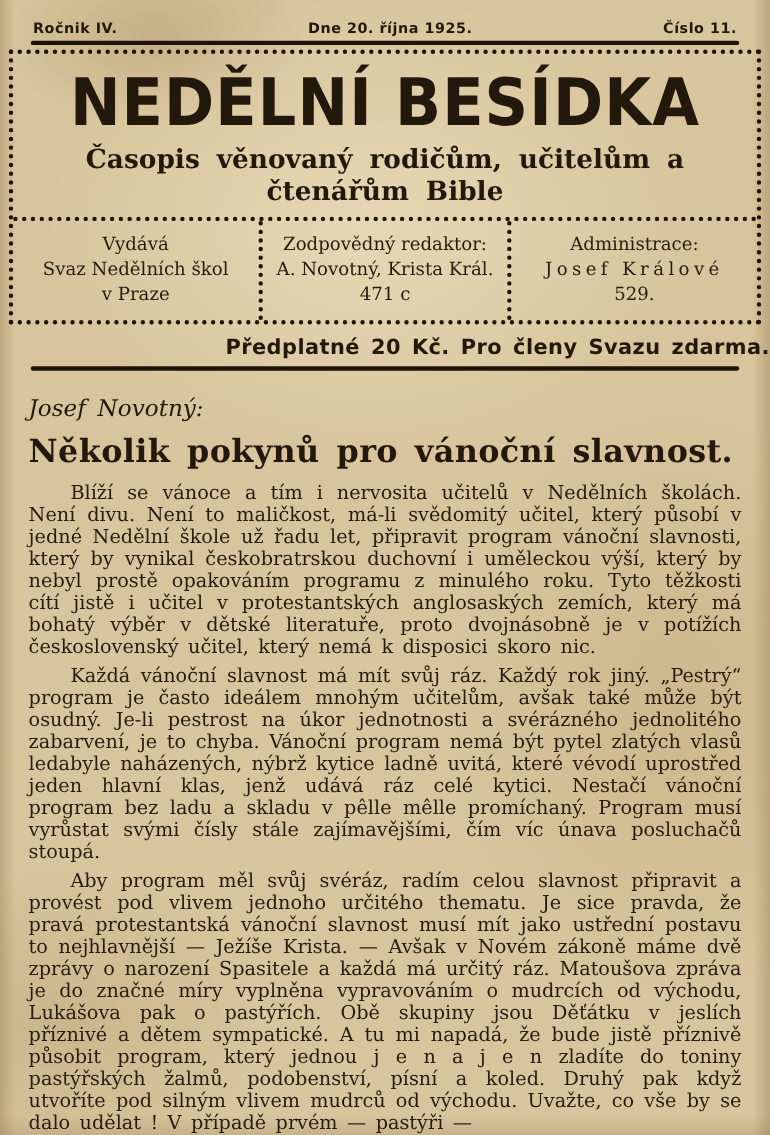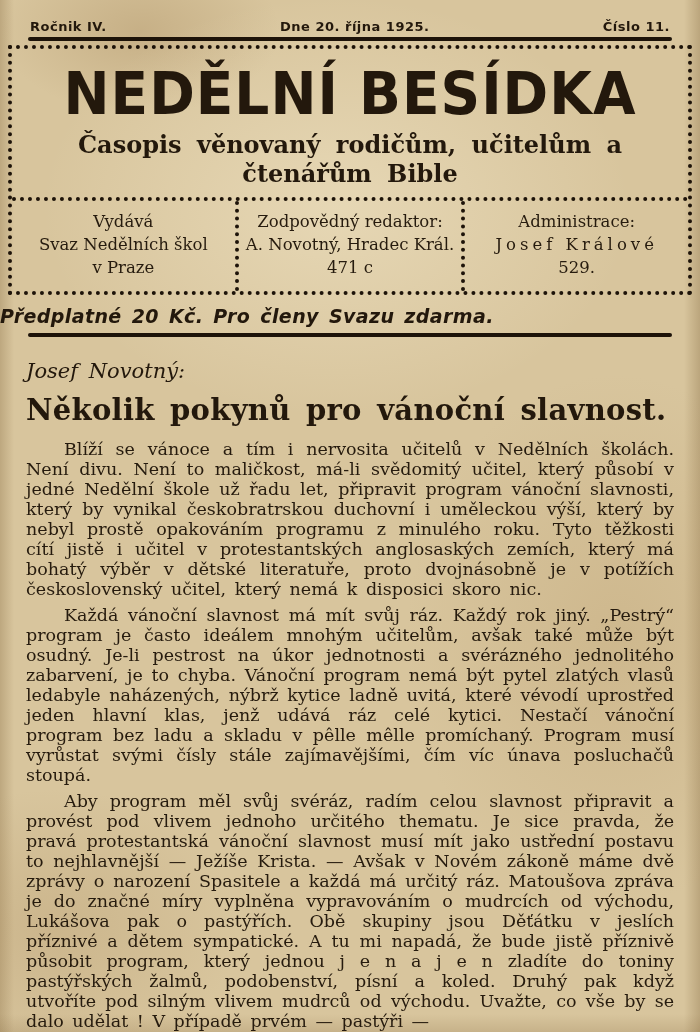--- a/index.html
+++ b/index.html
@@ -59,25 +59,24 @@
     display:flex;align-items:flex-start;
     font-weight:normal;font-size:16.5px;line-height:23px;
     text-align:center;
   }
   .info-col{flex:1;padding:9px 4px 12px 4px;}
   .info-col + .info-col{border-left:4px dotted #1d1309;}
   .info-col .spread{letter-spacing:4px;}
 
   
   .subscription{
-    text-align:left;
+    text-align:right;
     font-family:"DejaVu Sans", sans-serif;font-weight:bold;font-size:19px;
     letter-spacing:.4px;word-spacing:3px;
     margin:10px 0 6px 0;
-    font-style:italic;
   }
   .subscription-rule{
     margin:0 28px;height:4px;background:#1d1309;border-radius:2px;
   }
 
   
   .article{padding:0 26px;}
   .article-author{
     font-style:italic;
     font-size:21px;
@@ -115,21 +114,21 @@
   <div class="masthead-subtitle ink">Časopis věnovaný rodičům, učitelům a čtenářům Bible</div>
 
   <div class="info-row">
     <div class="info-col">
       <div>Vydává</div>
       <div>Svaz Nedělních škol</div>
       <div>v Praze</div>
     </div>
     <div class="info-col">
       <div>Zodpovědný redaktor:</div>
-      <div>A. Novotný, Hradec Král.</div>
+      <div>A. Novotný, Krista Král.</div>
       <div>471 c</div>
     </div>
     <div class="info-col">
       <div>Administrace:</div>
       <div class="spread">Josef Králové</div>
       <div>529.</div>
     </div>
   </div>
 </div>
 

